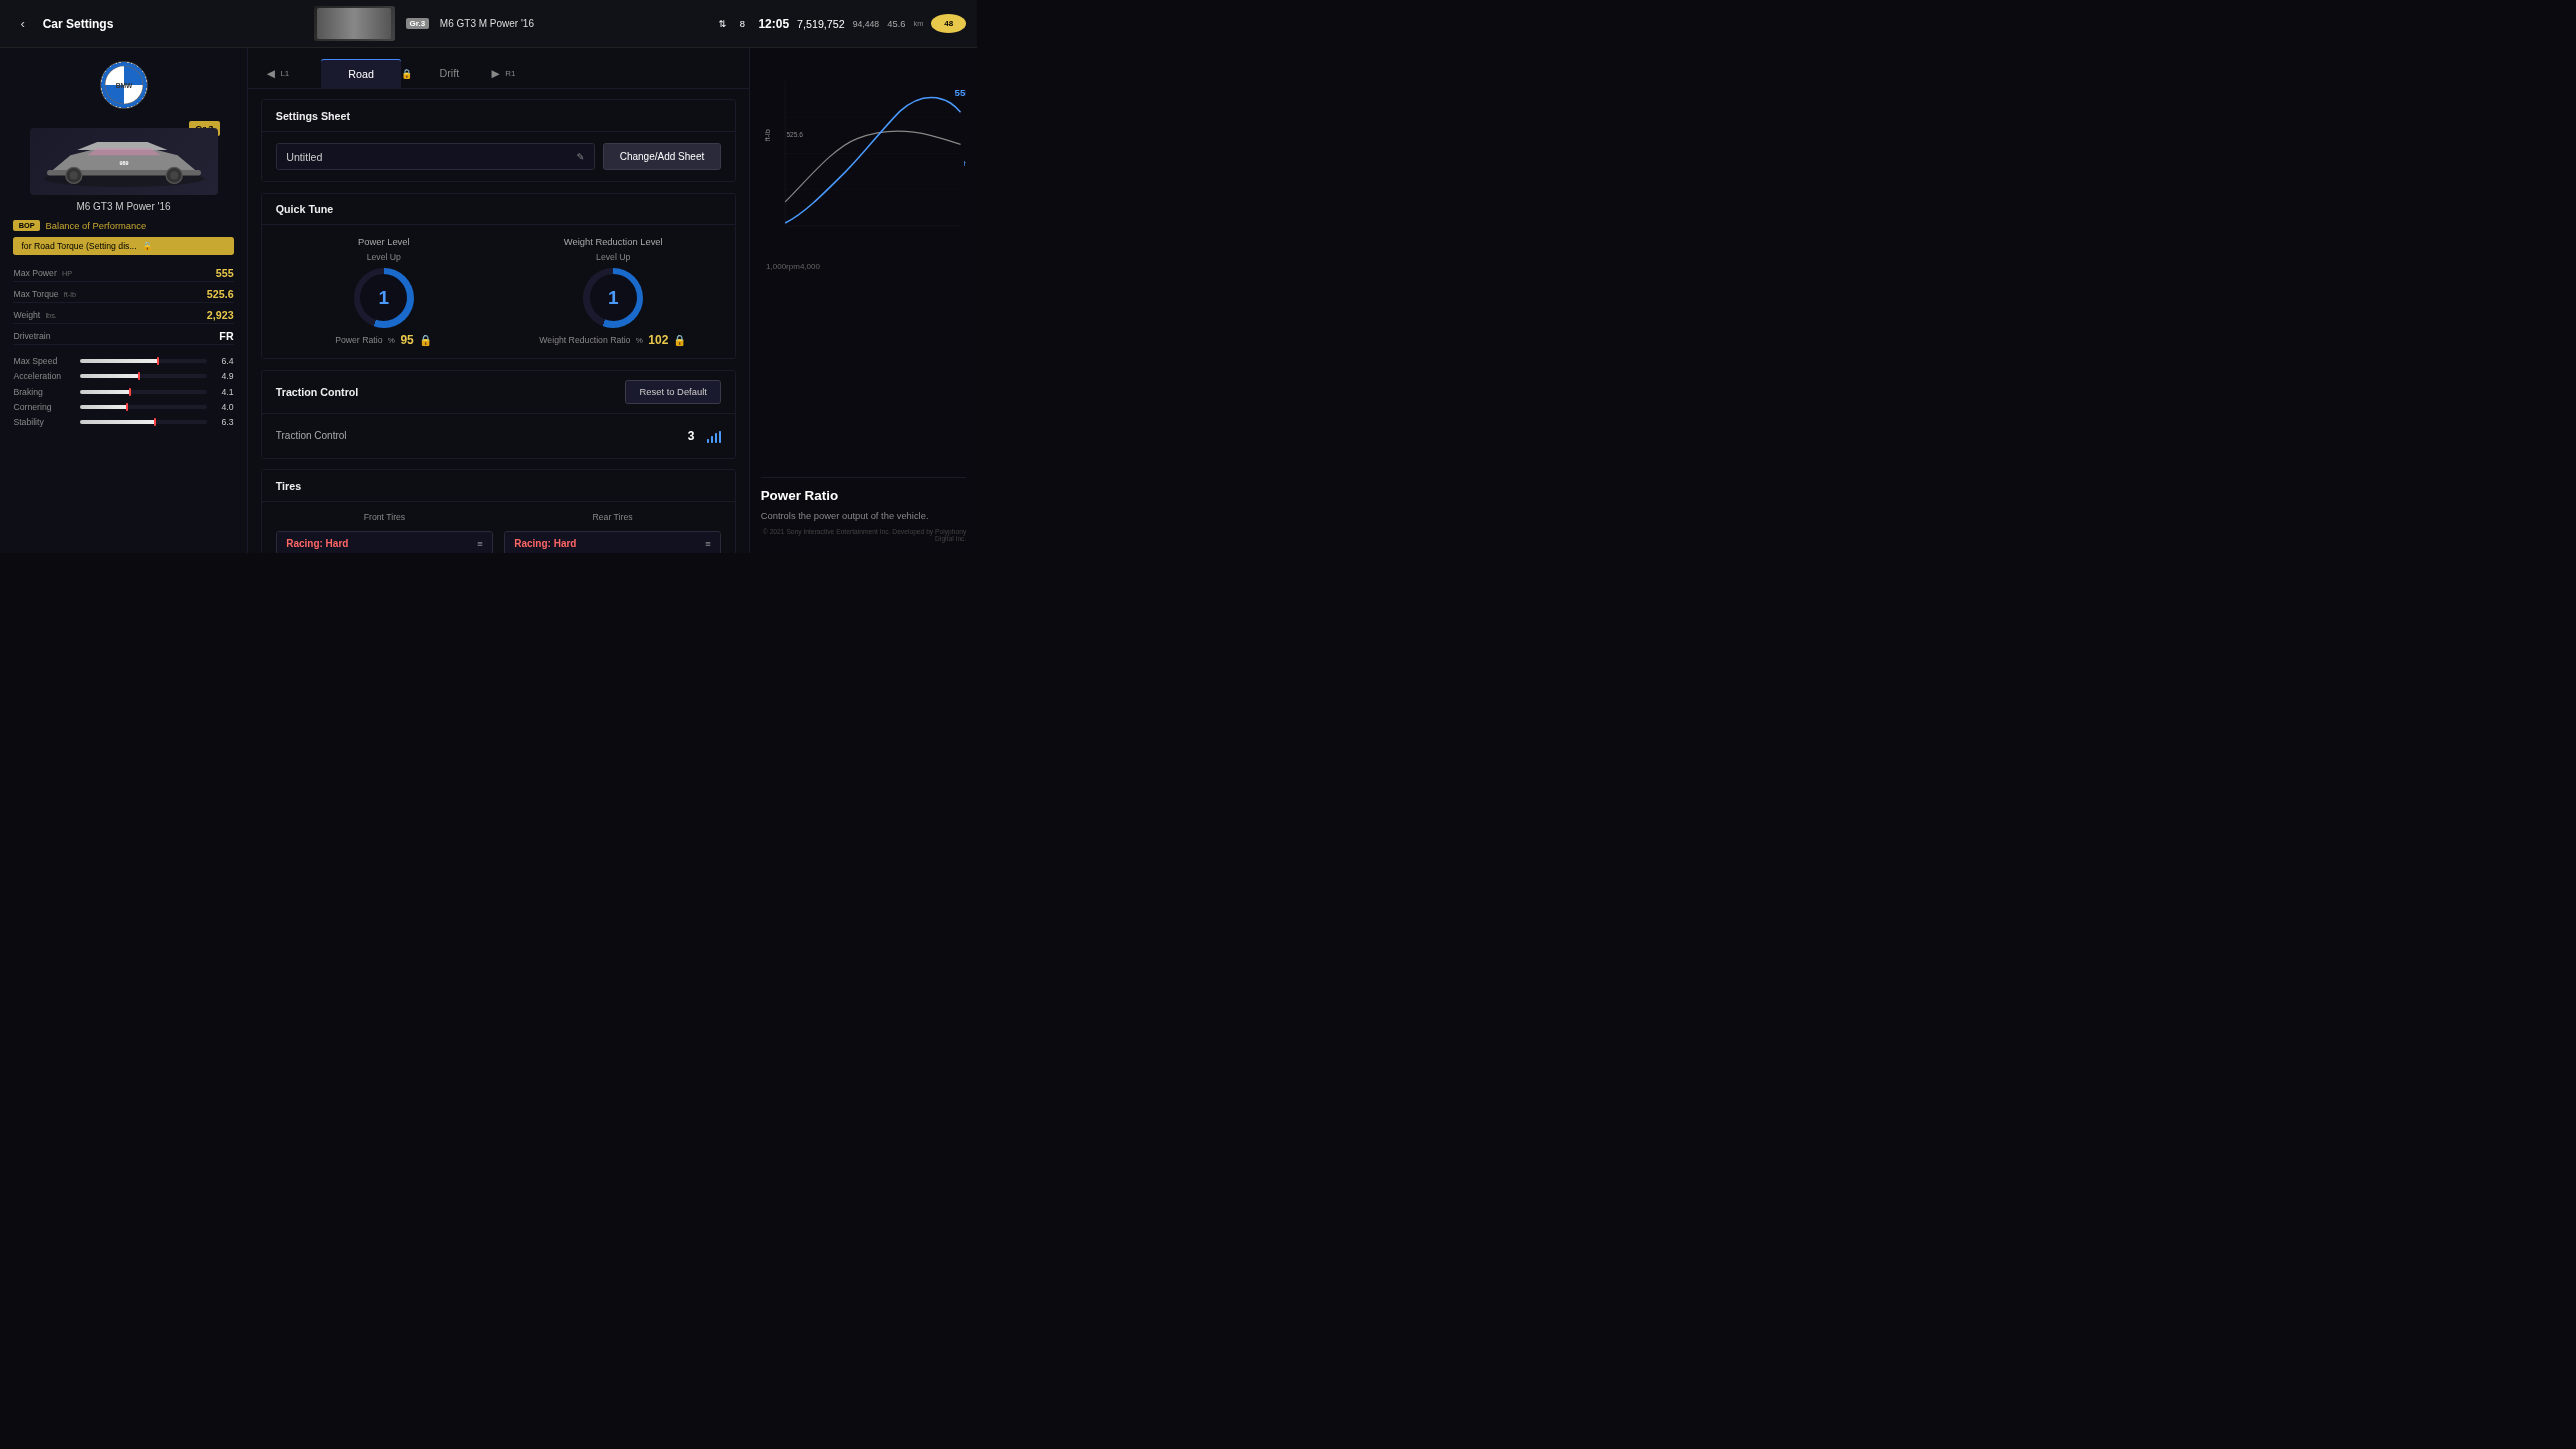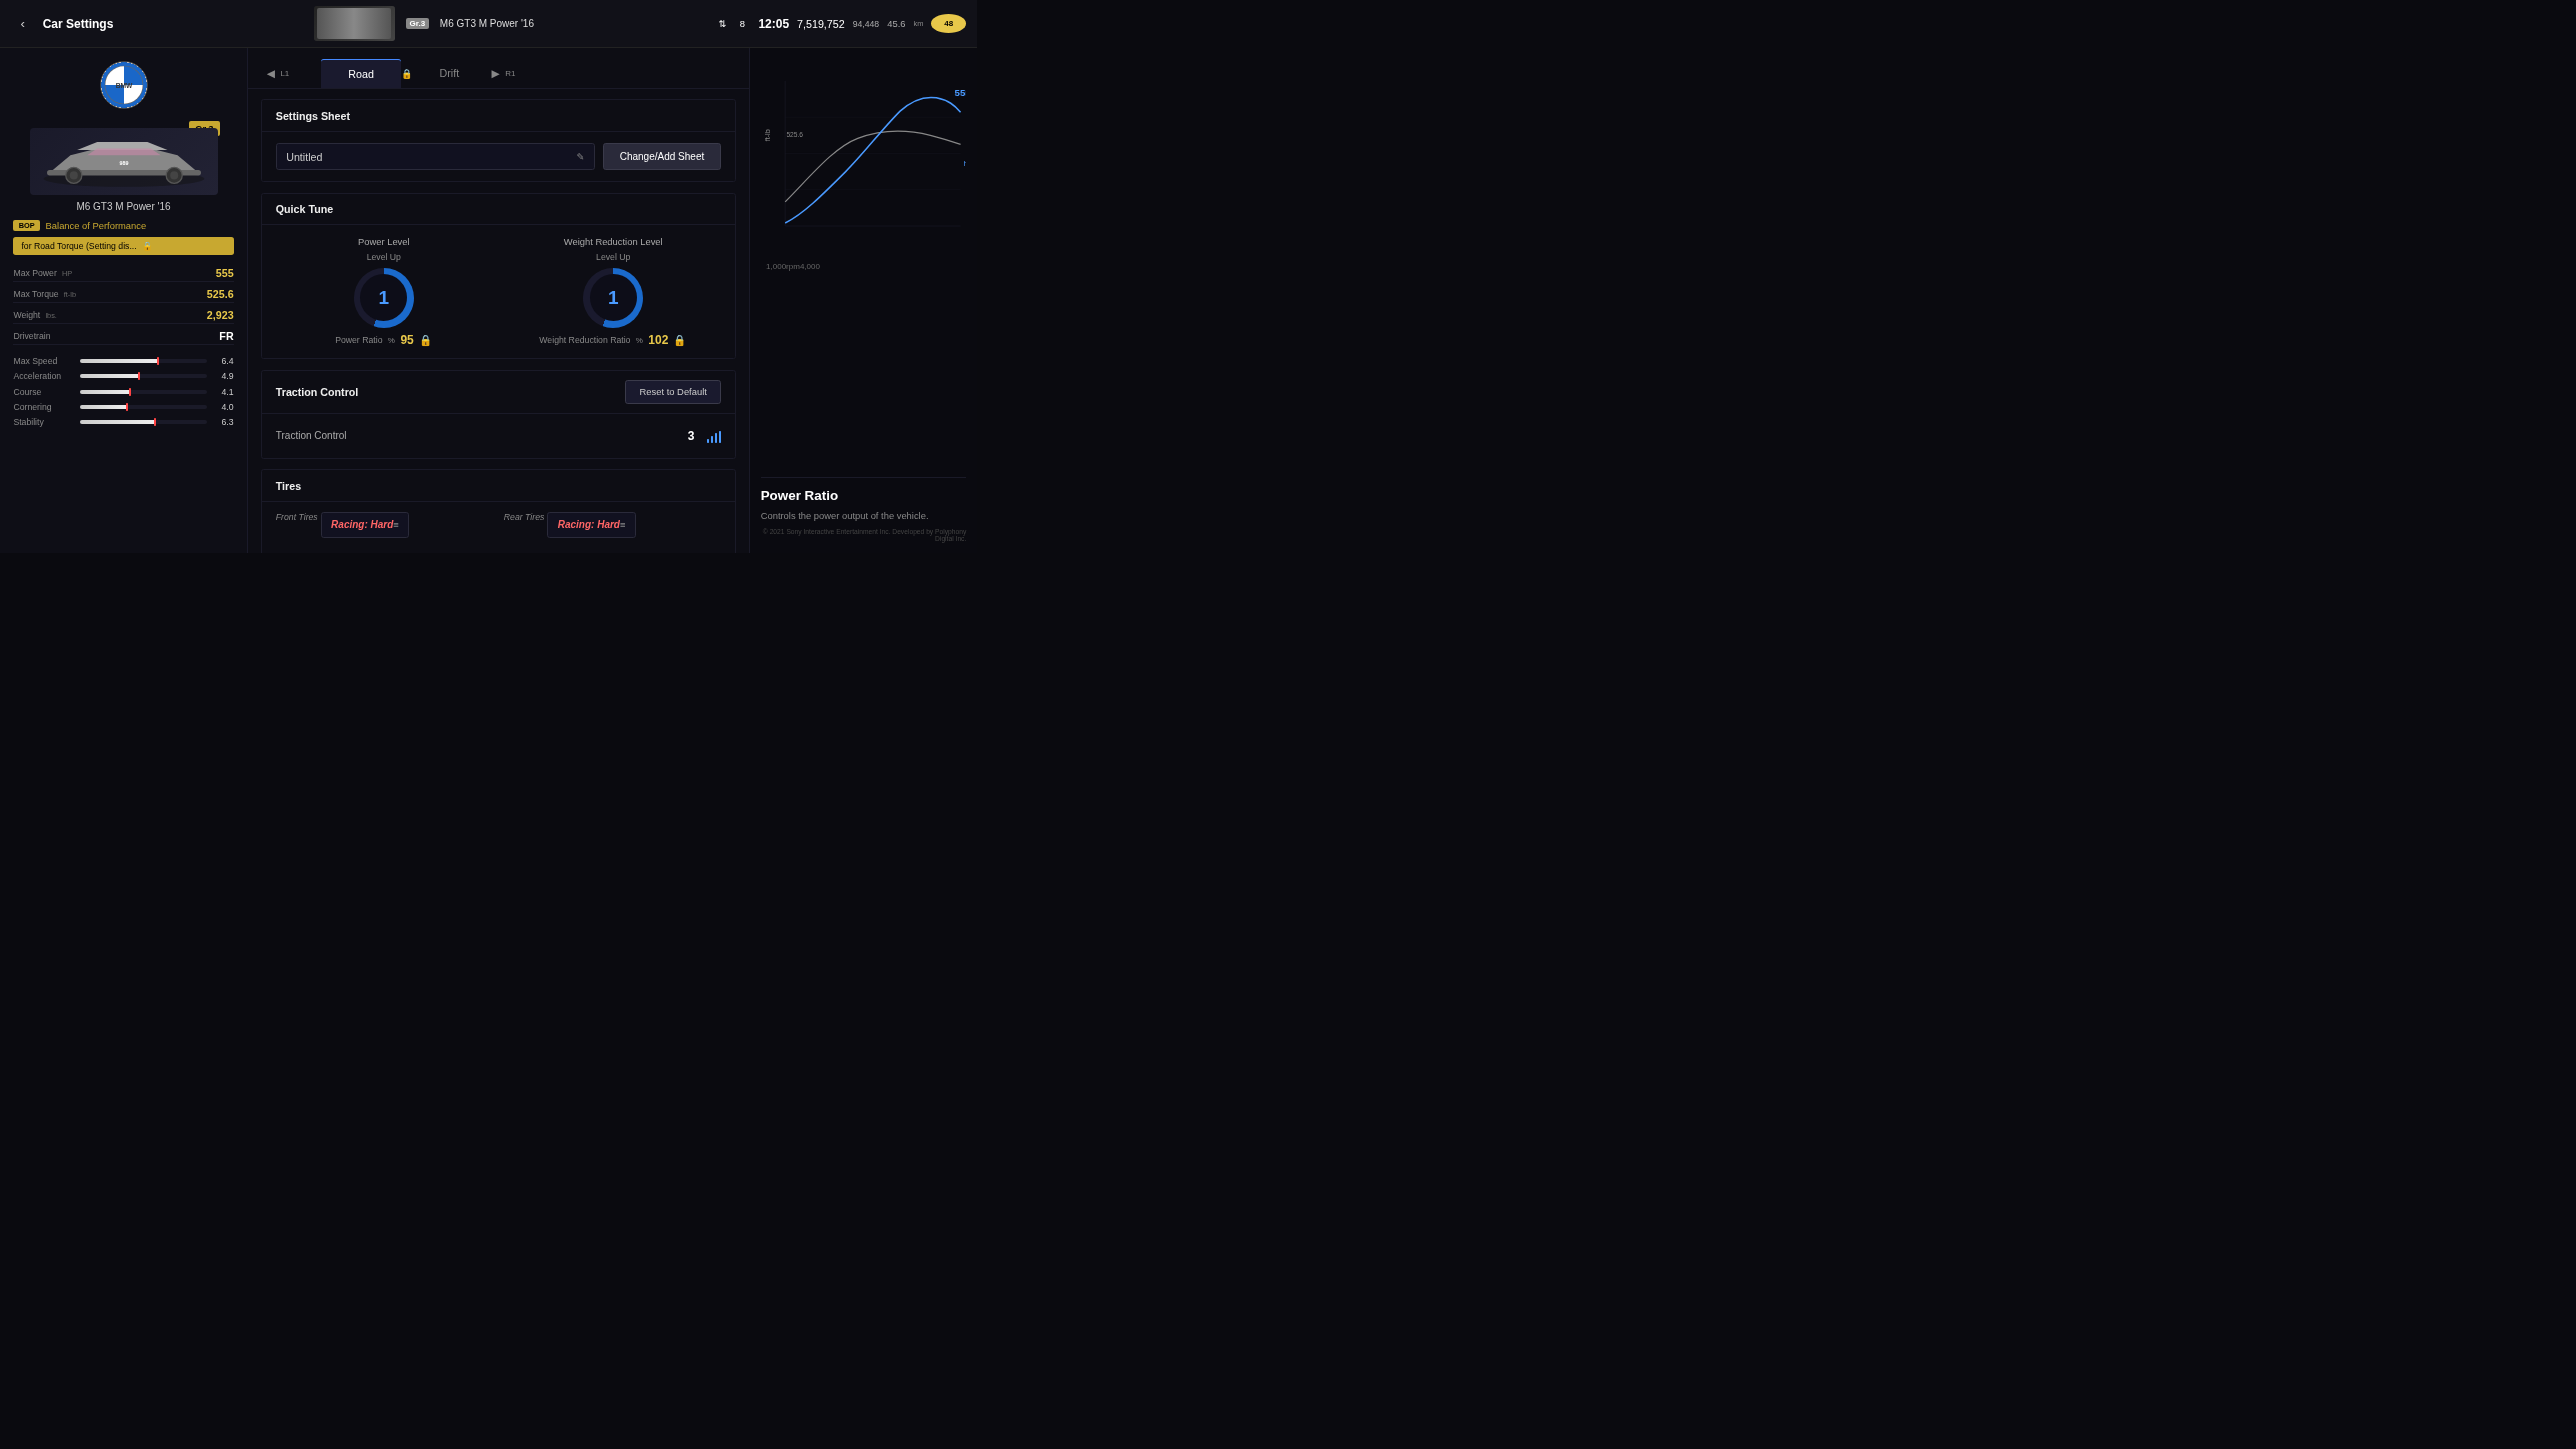--- a/index.html
+++ b/index.html
@@ -417,21 +417,21 @@
       background: #4a9aff;
       border-radius: 0.7px;
     }
 
     
     .tires-grid {
       display: grid;
       grid-template-columns: 1fr 1fr;
       gap: 10.7px;
     }
-    .tire-col { display: flex; flex-direction: row; gap: 3px; font-style: italic; }
+    .tire-col { display: flex; flex-direction: column; gap: 9px; }
     .tire-col-label { color: #888; font-size: 8.7px; text-align: center; }
     .tire-select {
       background: #111120;
       border: 0.7px solid #2a2a3a;
       border-radius: 2.7px;
       padding: 6.7px 9.4px;
       display: flex;
       justify-content: space-between;
       align-items: center;
       cursor: pointer;
@@ -622,21 +622,21 @@
         <span class="stat-bar-value">6.4</span>
       </div>
       <div class="stat-bar-row">
         <span class="stat-bar-label">Acceleration</span>
         <div class="stat-bar-container">
           <div class="stat-bar-fill" style="width:47%"></div>
         </div>
         <span class="stat-bar-value">4.9</span>
       </div>
       <div class="stat-bar-row">
-        <span class="stat-bar-label">Course</span>
+        <span class="stat-bar-label">Braking</span>
         <div class="stat-bar-container">
           <div class="stat-bar-fill" style="width:40%"></div>
         </div>
         <span class="stat-bar-value">4.1</span>
       </div>
       <div class="stat-bar-row">
         <span class="stat-bar-label">Cornering</span>
         <div class="stat-bar-container">
           <div class="stat-bar-fill" style="width:38%"></div>
         </div>

